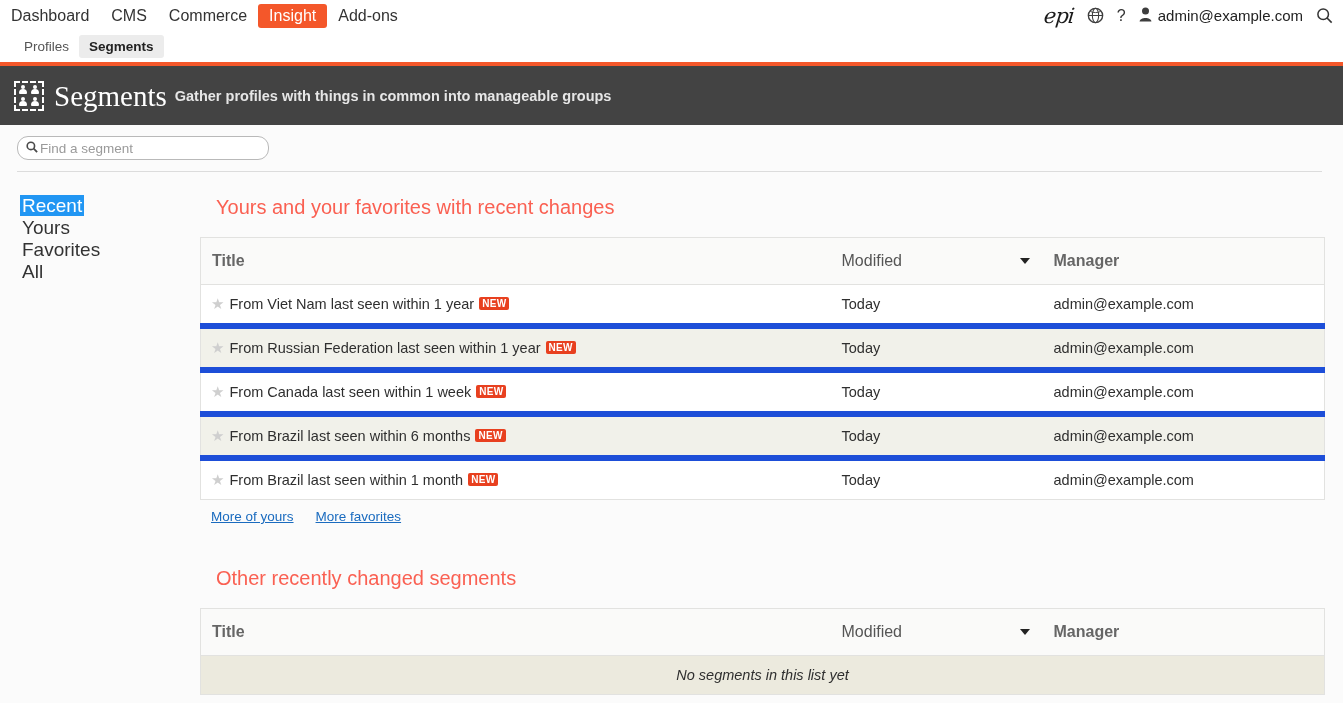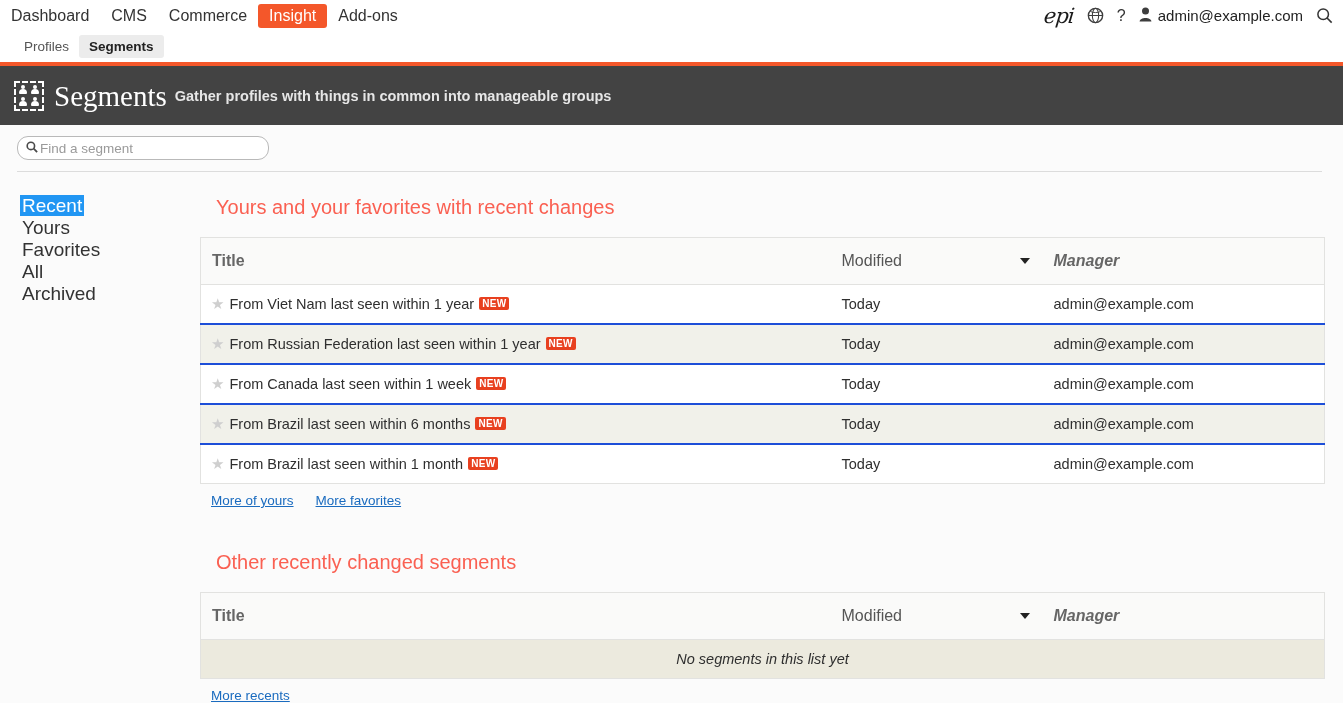--- a/index.html
+++ b/index.html
@@ -232,37 +232,37 @@
     background: #fafaf9;
     text-align: left;
     font-size: 16px;
     padding: 14px 10px 14px 10px;
     border-bottom: 1px solid #e2e2e0;
     font-weight: bold;
     color: #666666;
   }
   th.col-title { width: 631px; padding-left: 11px !important; }
   th.col-modified { width: 212px; font-weight: normal !important; color: #555 !important; position: relative; }
-  th.col-manager { width: 281px; font-style: italic; }
+  th.col-manager { width: 281px; }
   .sort-caret {
     position: absolute;
     right: 14px;
     top: 50%;
     transform: translateY(-50%);
     width: 0; height: 0;
     border-left: 5px solid transparent;
     border-right: 5px solid transparent;
     border-top: 6px solid #222222;
   }
 
   table.seg-table tbody td {
     font-size: 14.5px;
     color: #2f2f2f;
     padding: 11px 10px;
-    border-bottom: 2px solid #1d4ed8;
+    border-bottom: 6px solid #1d4ed8;
     vertical-align: middle;
   }
   table.seg-table tbody tr:nth-child(even) { background: #f1f1ea; }
   table.seg-table tbody tr:last-child td { border-bottom: none; }
   td.cell-title { padding-left: 11px; }
 
   .star {
     color: #cfcfcf;
     font-size: 15px;
     margin-right: 5px;
@@ -383,21 +383,20 @@
 
 <div class="hr-divider"></div>
 
 <div class="content">
 
   <div class="sidebar">
     <div class="side-row"><span class="side-item selected">Recent</span></div>
     <div class="side-row"><span class="side-item">Yours</span></div>
     <div class="side-row"><span class="side-item">Favorites</span></div>
     <div class="side-row"><span class="side-item">All</span></div>
-    <div class="side-row"><span class="side-item">Archived</span></div>
   </div>
 
   <div class="main">
 
     <h2 class="section-title">Yours and your favorites with recent changes</h2>
 
     <table class="seg-table">
       <thead>
         <tr>
           <th class="col-title">Title</th>

